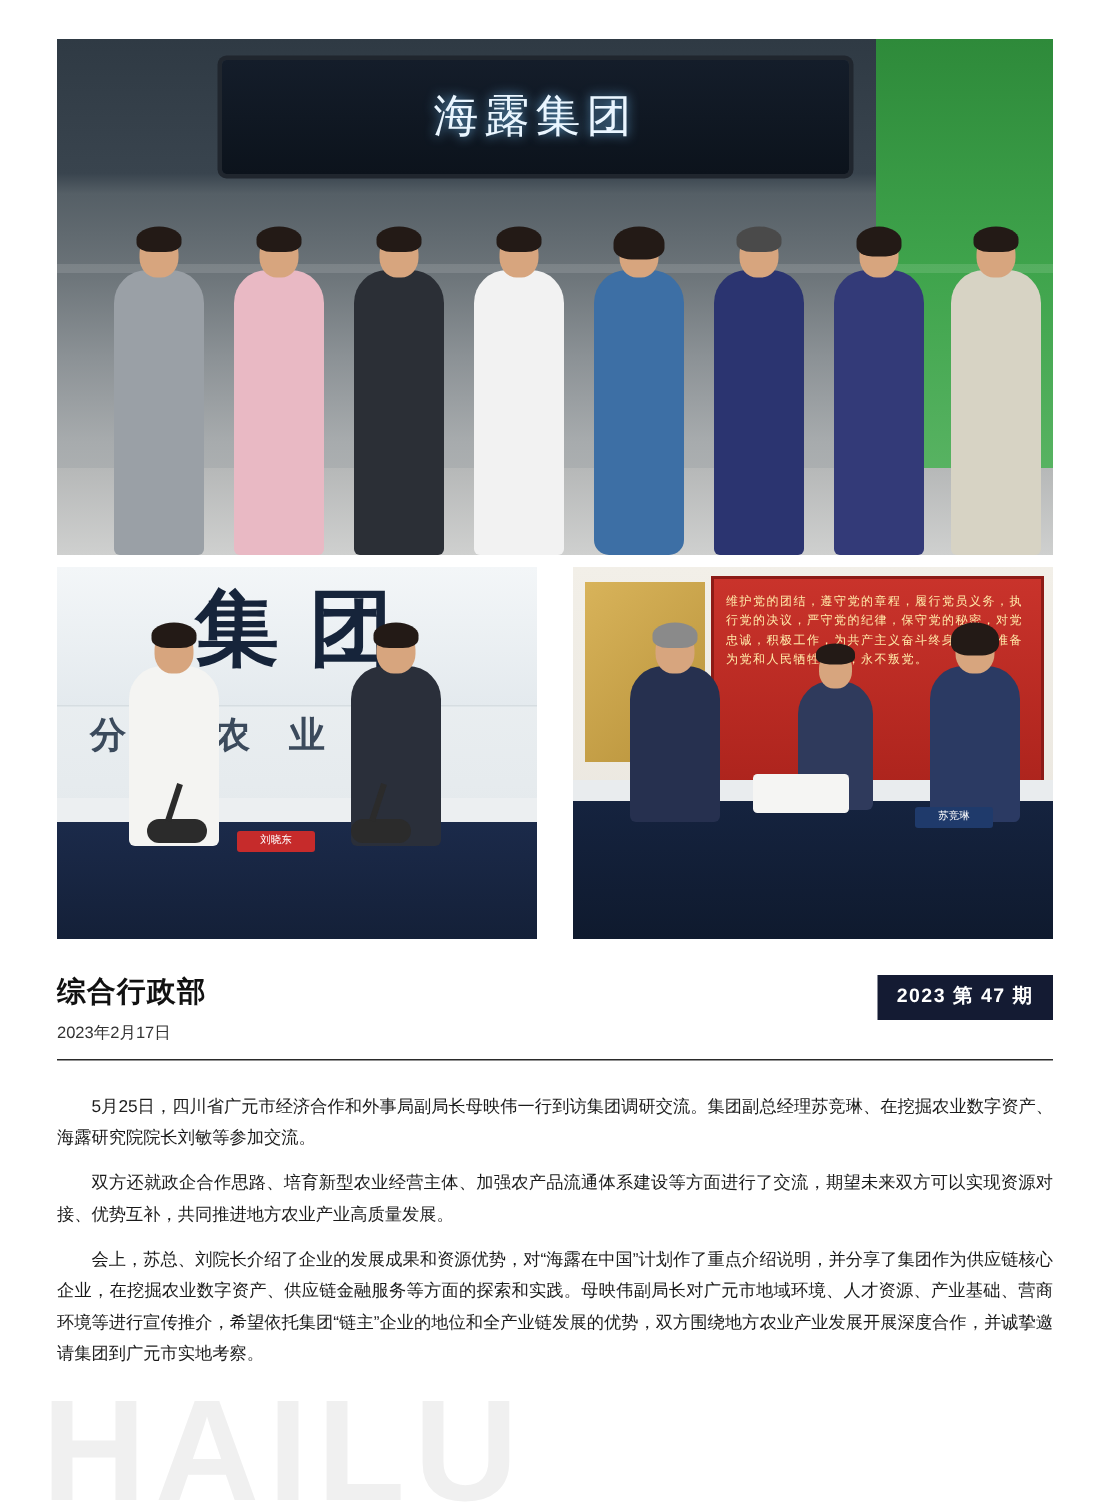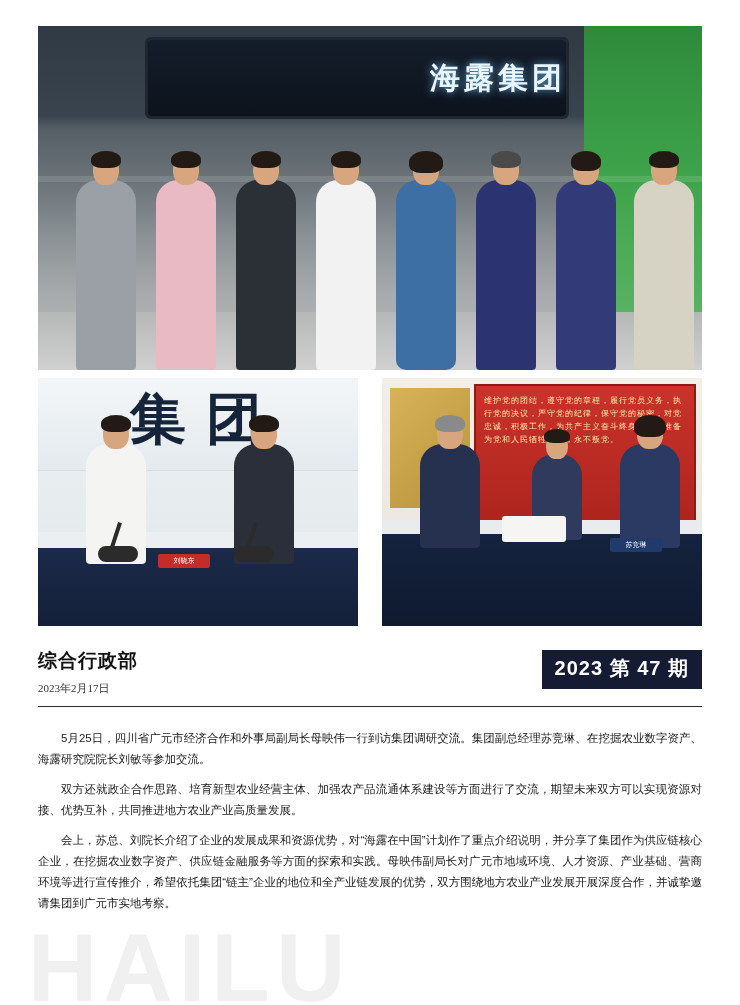--- a/index.html
+++ b/index.html
@@ -75,24 +75,24 @@
     background: linear-gradient(to bottom, #2e8a3a 0%, #3fa44c 45%, #62b96b 100%);
   }
   .p1-screen {
     position: absolute; left: 110px; top: 14px; width: 418px; height: 76px;
     background: linear-gradient(to bottom, #141d2a, #0c131c);
     border-radius: 3px;
     box-shadow: 0 0 0 3px #20262e;
   }
   .p1-screen-text {
     position: absolute; left: 0; right: 0; top: 50%; transform: translateY(-50%);
-    text-align: right;
+    text-align: center;
     color: #eaf6ff;
     font-size: 30px;
-    font-weight: bold;
+    font-weight: normal;
     letter-spacing: 4px;
     font-family: "DejaVu Sans", sans-serif;
     text-shadow: 0 0 8px rgba(120,200,255,.8);
   }
   .p1-logo {
     position: absolute; left: 44px; top: 50%; transform: translateY(-50%);
     color: #cfe8ff; font-size: 26px; font-style: italic; font-weight: bold;
   }
   .p1-deskline {
     position: absolute; left: 0; right: 0; top: 150px; height: 6px;
@@ -185,40 +185,39 @@
     position: absolute; bottom: 84px; left: 120px; width: 64px; height: 26px;
     background: #f5f5f3; border-radius: 3px;
   }
 
   
   .meta {
     position: absolute;
     left: 38px;
     top: 648px;
     z-index: 2;
-    font-family: Liberation Serif, serif;
   }
   .dept {
     font-size: 19px;
     font-weight: bold;
     color: #111;
     letter-spacing: 1px;
   }
   .date {
     margin-top: 7px;
     font-size: 11px;
     color: #333;
   }
   .issue-badge {
     position: absolute;
     right: 38px;
     top: 650px;
     background: #141b33;
     color: #ffffff;
-    font-size: 20px;
+    font-size: 13px;
     font-weight: bold;
     padding: 5px 13px 7px 13px;
     letter-spacing: 1px;
     z-index: 2;
   }
   .rule {
     position: absolute;
     left: 38px;
     right: 38px;
     top: 706px;
@@ -329,20 +328,21 @@
           <div class="body" style="background:#d7d3c4;"></div>
         </div>
     </div>
 
     <div class="row2">
 
       <div class="photo photo-left">
         <div class="p2-bg"></div>
         <div class="p2-band"></div>
         <div class="p2-bigchar">集团</div>
+        <div class="p2-subchar">分 农业</div>
         <div class="p2-cloth"></div>
         <div class="p2-table"></div>
         <div class="person" style="left:48px; bottom:62px;">
             <div class="head">
               <div class="hair"></div>
             </div>
             <div class="body" style="background:#f4f4f2; height:120px;"></div>
           </div>
         <div class="person" style="left:196px; bottom:62px;">
             <div class="head">

